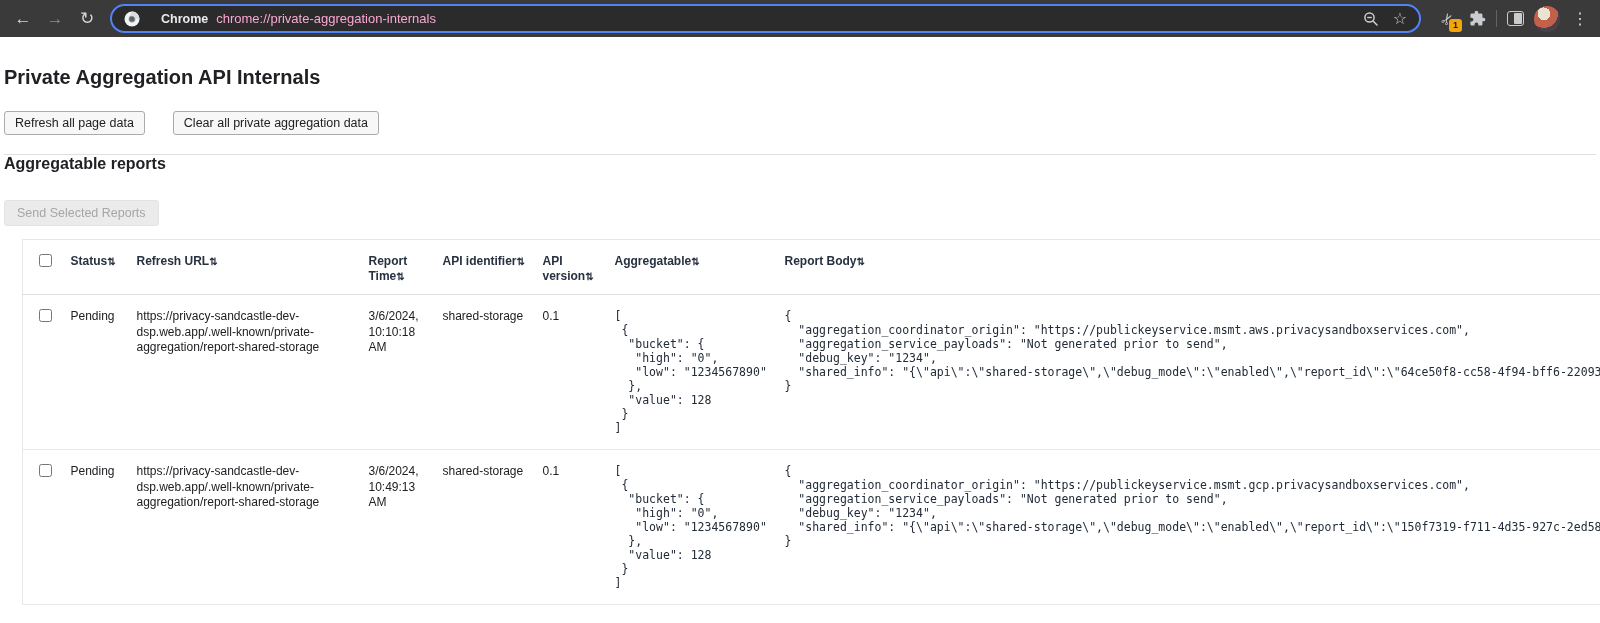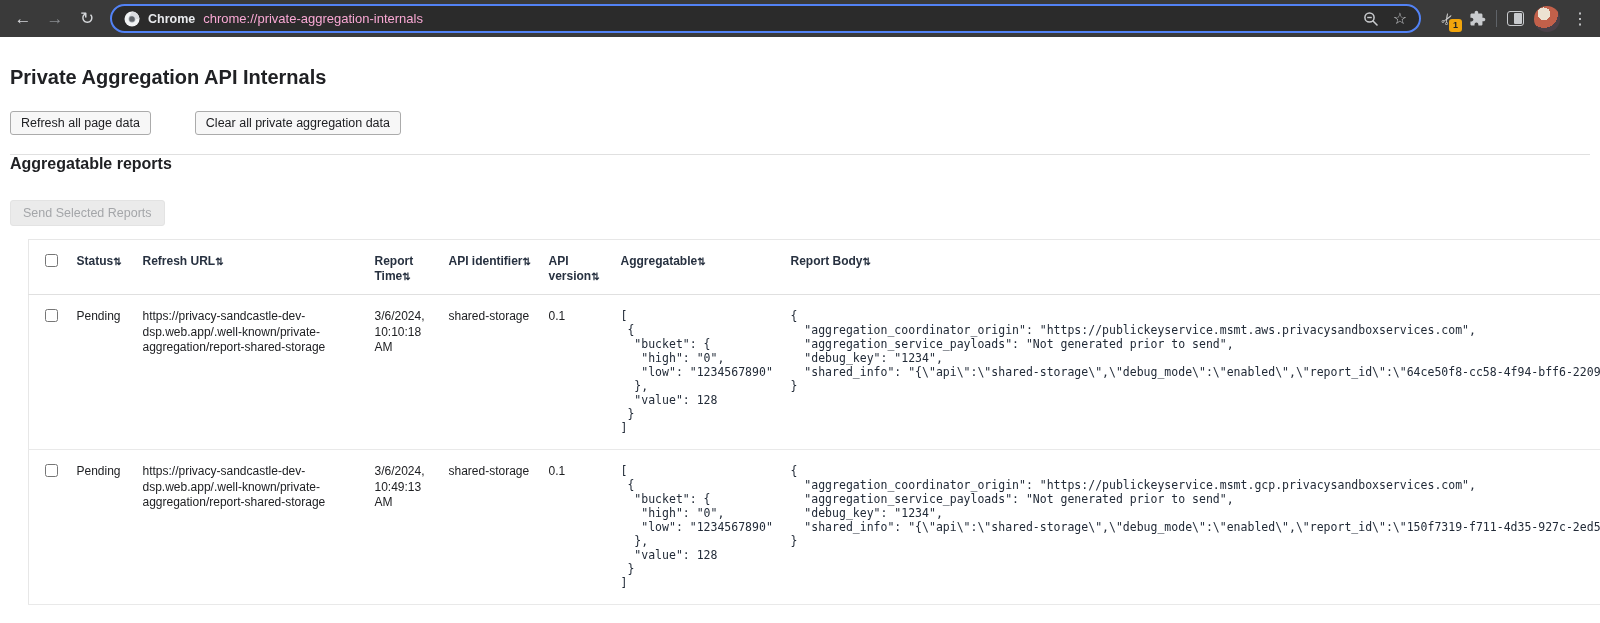--- a/index.html
+++ b/index.html
@@ -13,21 +13,21 @@
   .nav-btn {
     width: 26px; height: 26px; display: flex; align-items: center; justify-content: center;
     color: #d5d7da; font-size: 17px; border-radius: 50%; flex: 0 0 auto;
   }
   .nav-btn.disabled { color: #8a8d91; }
   .omnibox {
     flex: 1 1 auto; height: 29px; margin: 0 8px 0 4px;
     background: #2b2b2b; border: 2px solid #5282f5; border-radius: 15px;
     display: flex; align-items: center; padding: 0 12px; gap: 8px; min-width: 0;
   }
-  .chrome-chip { display: flex; align-items: center; gap: 8px; flex: 0 0 auto; }
+  .chrome-chip { display: flex; align-items: center; gap: 21px; flex: 0 0 auto; }
   .chrome-chip .chip-label { color: #e8eaed; font-size: 12.5px; font-weight: bold; }
   .omnibox .url { color: #f9a8d4; font-size: 13px; flex: 1 1 auto; white-space: nowrap; overflow: hidden; }
   .omnibox-right { display: flex; align-items: center; gap: 14px; flex: 0 0 auto; }
   .toolbar-right { display: flex; align-items: center; gap: 10px; flex: 0 0 auto; }
   .scissors-wrap { position: relative; width: 24px; height: 26px; display:flex; align-items:center; justify-content:center; }
   .scissors { color: #cfcfcf; font-size: 15px; display:inline-block; transform: rotate(-60deg); }
   .ext-badge {
     position: absolute; right: -3px; bottom: 0px;
     background: #f2a50c; color: #202124; font-size: 9px; font-weight: bold;
     min-width: 13px; height: 13px; border-radius: 3px;
@@ -36,23 +36,23 @@
   .separator { width: 1px; height: 17px; background: #5f6368; }
   .side-panel-icon { width: 17px; height: 15px; border: 1.6px solid #c9cbce; border-radius: 3px; position: relative; }
   .side-panel-icon .pane { position: absolute; right: 1px; top: 1px; bottom: 1px; width: 55%; background: #c9cbce; border-radius: 1px; }
   .avatar {
     width: 26px; height: 26px; border-radius: 50%;
     background: radial-gradient(circle at 38% 30%, #ece2d2 0 26%, #c2604a 26% 58%, #4a4048 58% 100%);
   }
   .kebab { color: #d5d7da; font-size: 16px; letter-spacing: 0; padding: 0 2px; }
 
   
-  .content { padding: 0 10px; color: #202124; }
+  .content { padding: 0 4px; color: #202124; }
   h1.page-title { font-size: 20px; font-weight: bold; margin-top: 29px; color: #202124; }
-  .btn-row { margin-top: 22px; display: flex; gap: 44px; }
+  .btn-row { margin-top: 22px; display: flex; gap: 28px; }
   .chrome-btn {
     font-family: "Liberation Sans", sans-serif;
     font-size: 12.5px; color: #202124; background: #f7f7f7;
     border: 1px solid #ababab; border-radius: 3px; padding: 4px 10px; cursor: pointer;
   }
   hr.page-divider { border: none; border-top: 1px solid #e0e0e0; margin-top: 19px; }
   h2.section-title { font-size: 16px; font-weight: bold; color: #202124; }
   .send-row { margin-top: 12px; }
   .chrome-btn.disabled {
     background: #ebebeb; color: #a4a6a9; border: 1px solid #e3e3e3; cursor: default;

